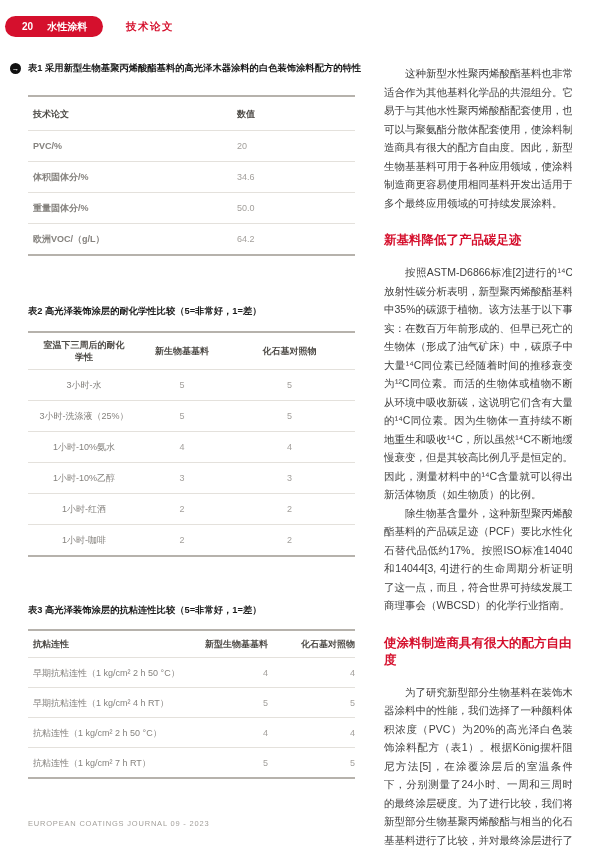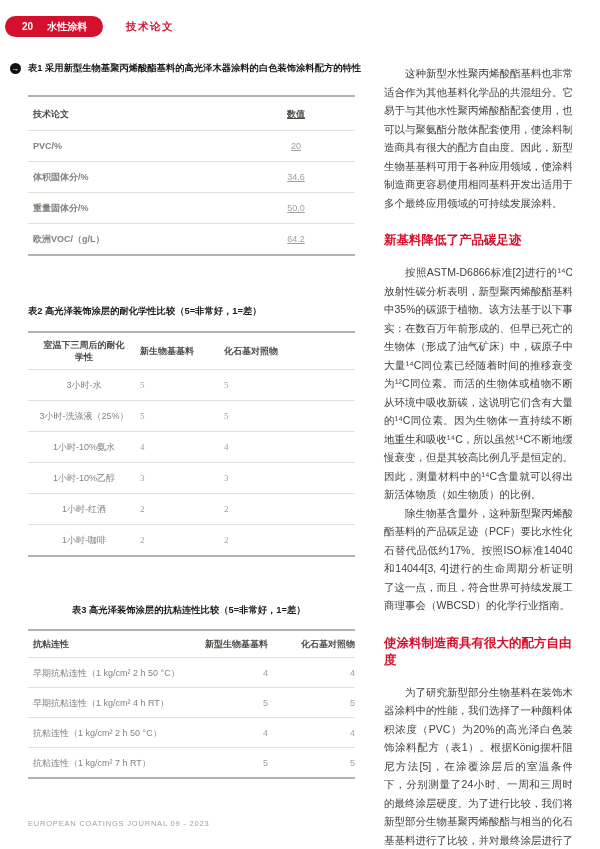--- a/index.html
+++ b/index.html
@@ -15,39 +15,39 @@
 
   
   .left-col{position:absolute;left:28px;top:62px;width:327px;}
   .tbl-title{position:relative;font-size:9.3px;font-weight:bold;color:#1b1b1b;
              white-space:nowrap;line-height:13px;}
   .arrow-icon{position:absolute;left:-18px;top:1px;width:11px;height:11px;background:#111;
               border-radius:50%;color:#fff;font-size:7.5px;line-height:11px;text-align:center;
               font-weight:bold;}
   .title-1{margin-bottom:20px;}
   .title-2{margin-top:49px;margin-bottom:13px;}
-  .title-3{margin-top:47px;margin-bottom:12px;margin-left:44px;}
+  .title-3{margin-top:47px;margin-bottom:12px;}
 
   .tbl{border-top:2.5px solid #b6b2ac;border-bottom:2.5px solid #b6b2ac;width:327px;}
   .tbl .tr{display:grid;align-items:center;border-bottom:1px solid #e4e1dc;}
   .tbl .tr:last-child{border-bottom:none;}
   .tbl .td{font-size:9px;color:#85827e;line-height:12px;}
   .tbl .tr.head .td{font-weight:bold;color:#4e4b47;}
 
   .t1 .tr{grid-template-columns:1fr 118px;height:30px;}
   .t1 .tr.head{height:33px;}
   .t1 .c0{padding-left:5px;font-weight:bold;}
-  .t1 .c1{text-align:center;text-decoration:underline;}
+  .t1 .c1{}
   .t1 .tr:not(.head) .c1{color:#a29f9b;}
 
   .t2 .tr{grid-template-columns:112px 84px 1fr;height:30px;}
   .t2 .tr.head{height:36px;}
   .t2 .c0{text-align:center;}
   .t2 .tr.head .c0{padding:0 13px;}
-  .t2 .c1,.t2 .c2{font-family:Liberation Serif, serif;}
+  .t2 .c1,.t2 .c2{text-align:center;}
   .t2 .tr:not(.head) .c1,.t2 .tr:not(.head) .c2{color:#a29f9b;}
 
   .t3 .tr{grid-template-columns:175px 65px 1fr;height:29px;}
   .t3 .tr.head{height:26px;}
   .t3 .c0{padding-left:5px;white-space:nowrap;}
   .t3 .c1,.t3 .c2{text-align:right;}
   .t3 .tr:not(.head) .c1,.t3 .tr:not(.head) .c2{color:#a29f9b;}
 
   .journal-footer{margin-top:40px;font-size:7.5px;color:#a3a09b;letter-spacing:0.8px;}
 

